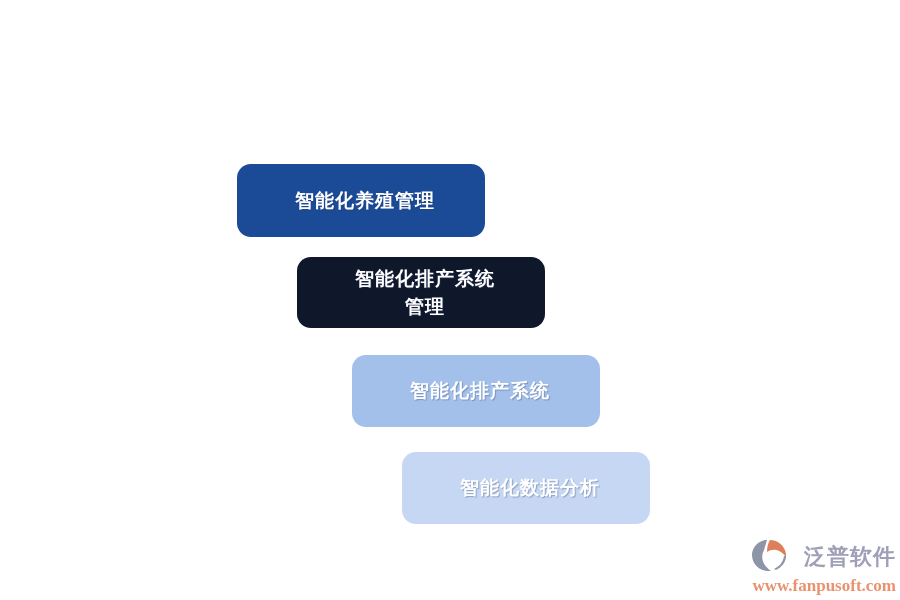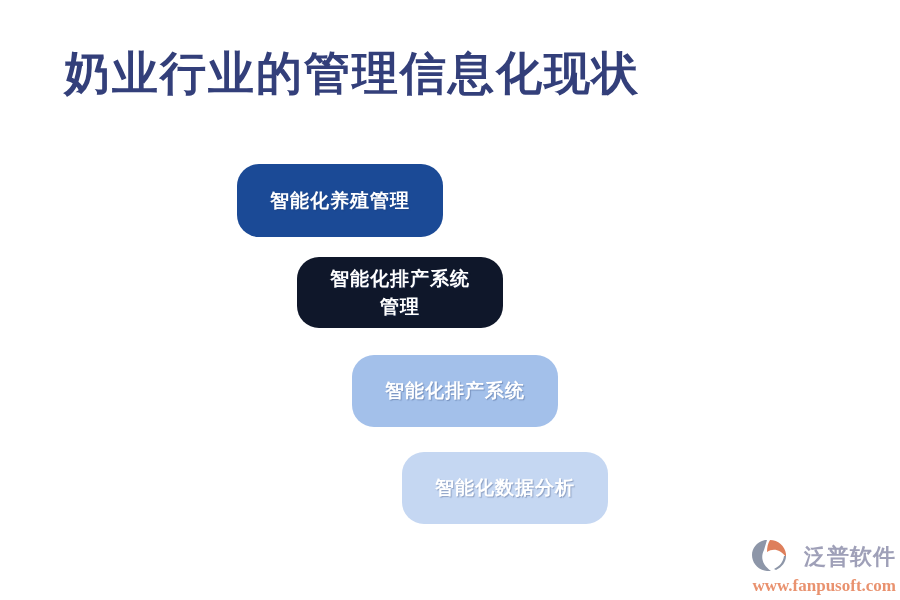--- a/index.html
+++ b/index.html
@@ -20,26 +20,27 @@
     left: 64px;
     top: 48px;
     font-size: 46px;
     font-weight: bold;
     letter-spacing: 2px;
     white-space: nowrap;
     line-height: 1.15;
   }
   .step-box {
     position: absolute;
-    width: 206px;
-    border-radius: 22px;
+    width: 240px;
+    border-radius: 14px;
     display: flex;
     align-items: center;
     justify-content: center;
     text-align: center;
+    padding-left: 8px;
   }
   .step-box .step-label {
     color: #ffffff;
     font-weight: bold;
     font-size: 19px;
     letter-spacing: 1px;
     line-height: 1.45;
     white-space: pre-line;
     text-shadow: 1px 1px 1px rgba(40,60,110,0.35);
   }
@@ -77,21 +78,20 @@
     margin-top: 1px;
     white-space: nowrap;
   }
   .logo-icon { display: inline-block; }
 </style>
 </head>
 <body>
 
 <div class="stage">
 
-  <div class="page-title" style="color: rgb(51, 63, 122);">奶业行业的管理信息化现状</div>
 
   <div class="step-box step-1" style="background-color: rgb(27, 74, 150);">
     <div class="step-label">智能化养殖管理</div>
   </div>
 
   <div class="step-box step-2" style="background-color: #0f172a;">
     <div class="step-label">智能化排产系统
 管理</div>
   </div>
 

